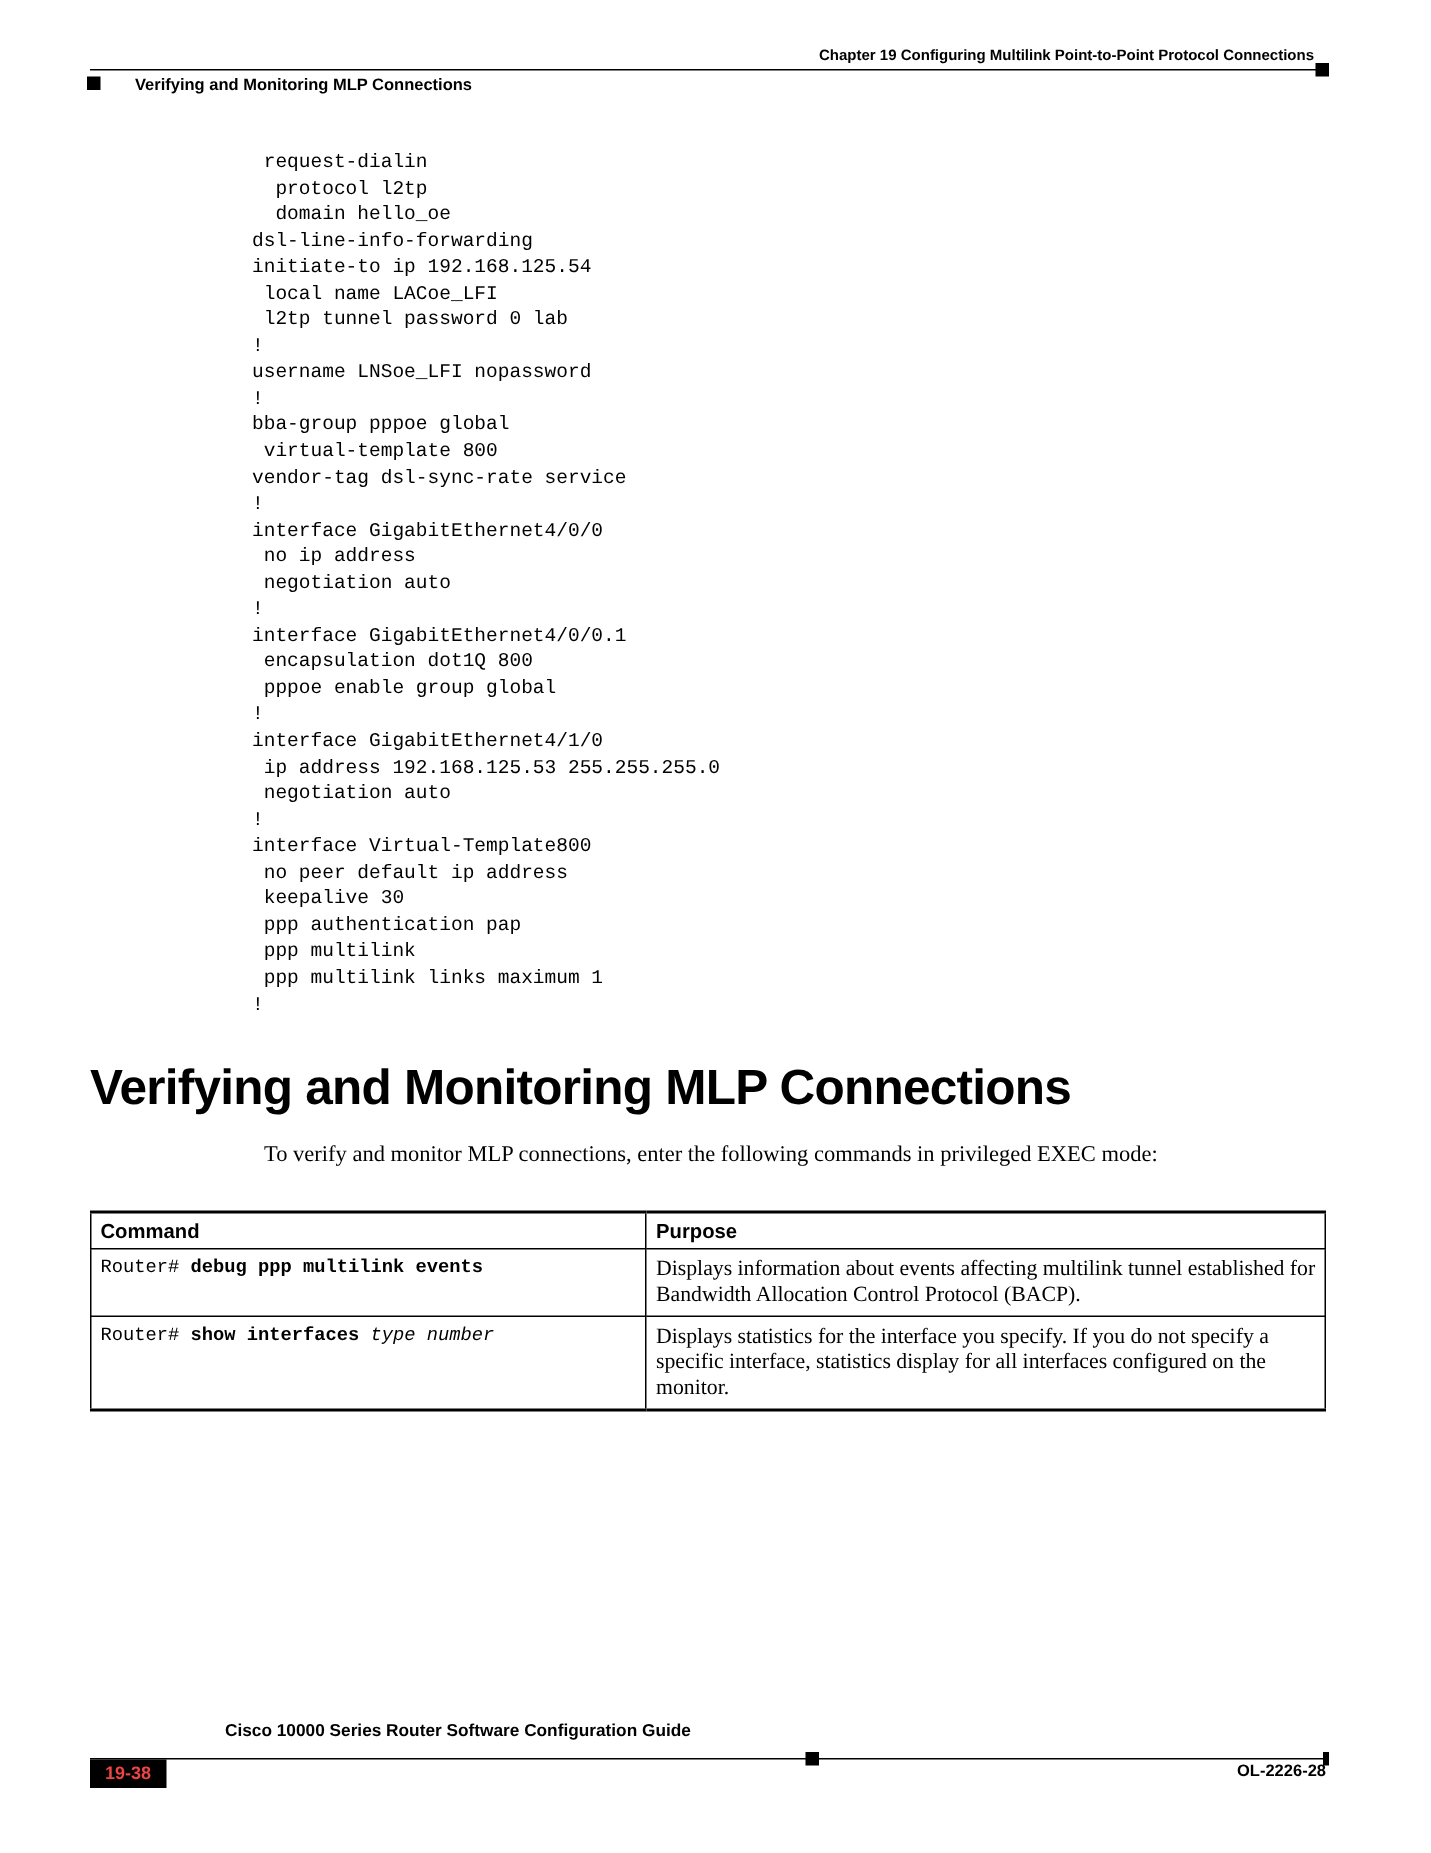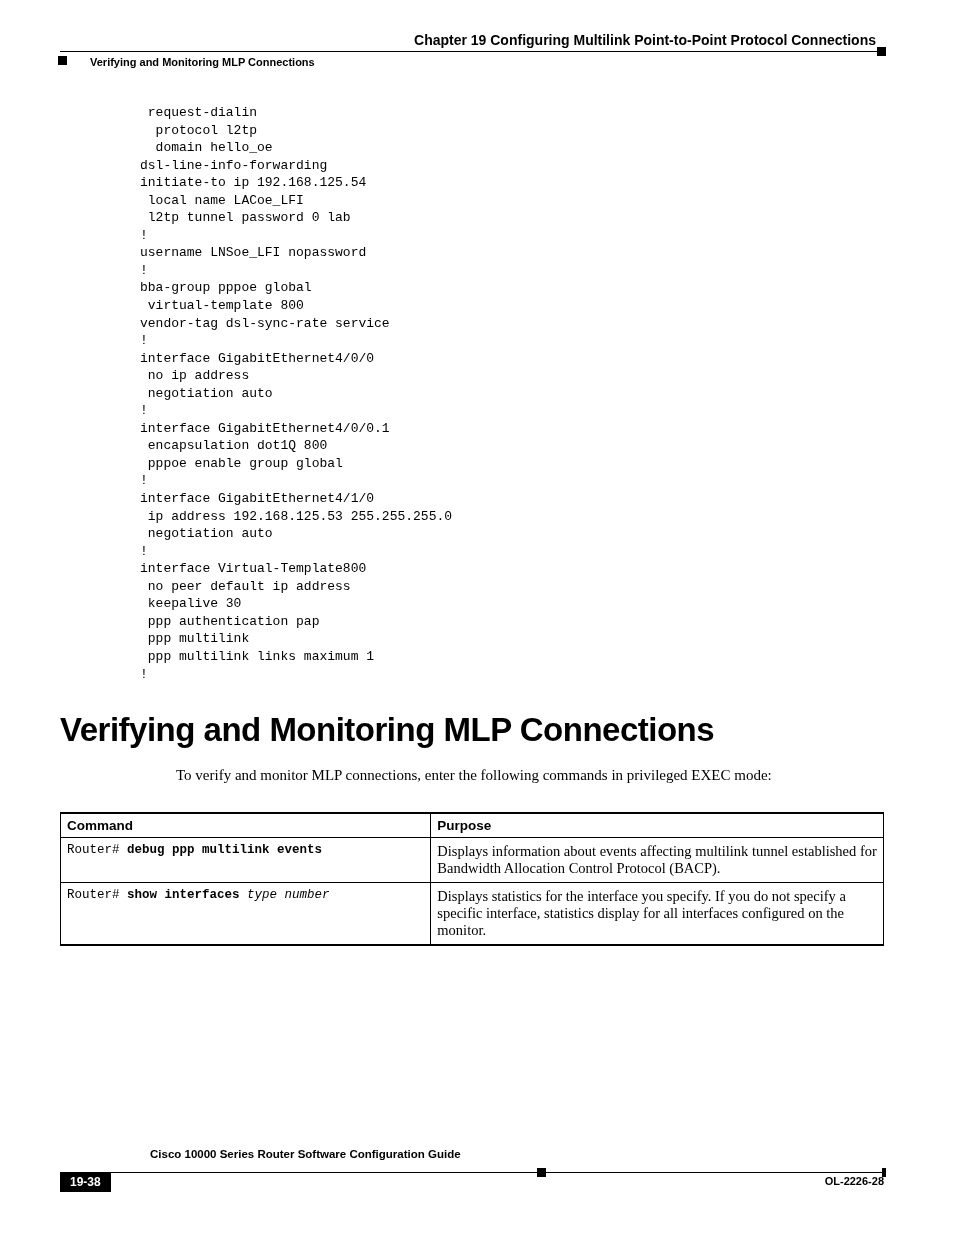--- a/index.html
+++ b/index.html
@@ -13,21 +13,21 @@
     position: relative;
     box-sizing: border-box;
   }
   .page {
     padding: 32px 70px 0 60px;
     box-sizing: border-box;
   }
   .running-head-right {
     text-align: right;
     font-family: Arial, Helvetica, sans-serif;
-    font-size: 14px;
+    font-size: 10px;
     font-weight: bold;
     padding-right: 8px;
   }
   .running-head-left {
     font-family: Arial, Helvetica, sans-serif;
     font-size: 11px;
     font-weight: bold;
     margin-top: 4px;
     padding-left: 30px;
   }
@@ -49,21 +49,21 @@
     left: -2px;
     top: -5px;
     width: 9px;
     height: 9px;
     background: #000;
   }
   pre.code {
     font-family: "Courier New", Courier, monospace;
     font-size: 13px;
     line-height: 1.35;
-    margin: 50px 0 0 80px;
+    margin: 50px 0 0 108px;
     white-space: pre;
   }
   h1.section {
     font-family: Arial, Helvetica, sans-serif;
     font-weight: bold;
     font-size: 33px;
     margin: 28px 0 18px 0;
     letter-spacing: -0.5px;
   }
   .intro {
@@ -122,21 +122,21 @@
   .foot-line {
     border-top: 1.5px solid #000;
     position: relative;
     height: 20px;
   }
   .page-num-box {
     position: absolute;
     left: 0;
     top: 0;
     background: #000;
-    color: #ffffff;
+    color: #ef4444;
     font-family: Arial, Helvetica, sans-serif;
     font-weight: bold;
     font-size: 12px;
     padding: 2px 10px 3px 10px;
   }
   .doc-id {
     position: absolute;
     right: 0;
     top: 2px;
     font-family: Arial, Helvetica, sans-serif;

